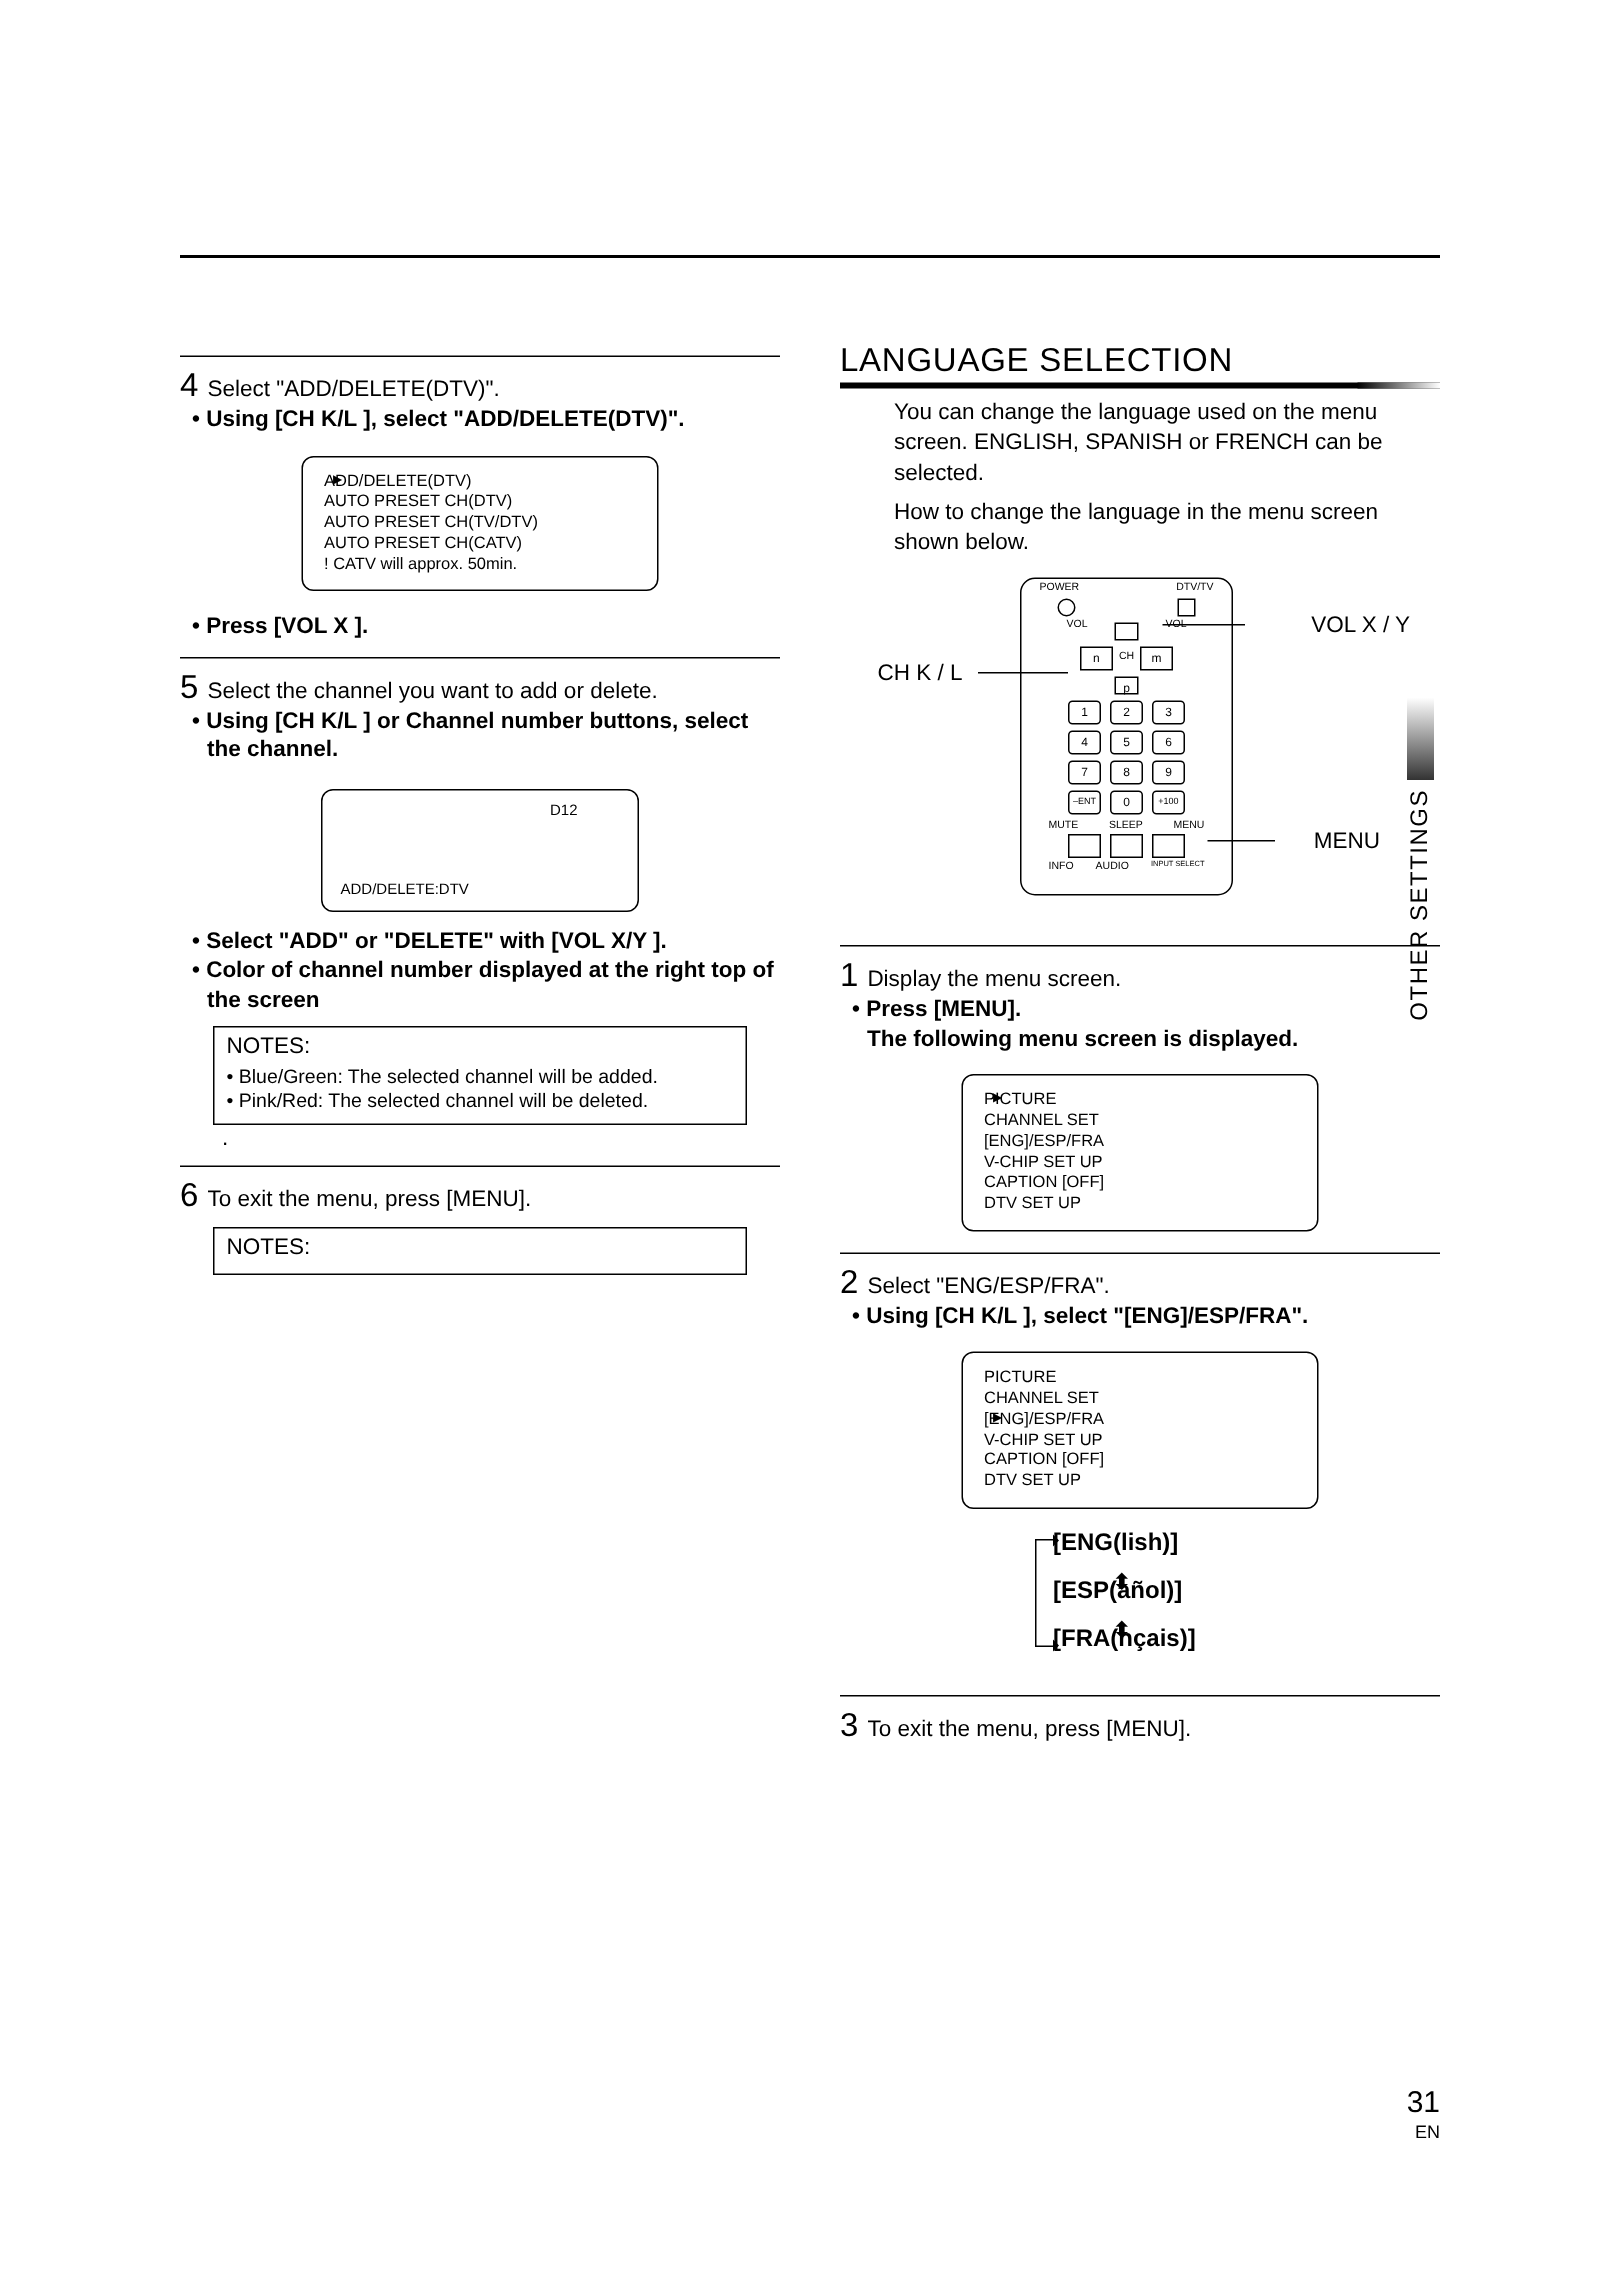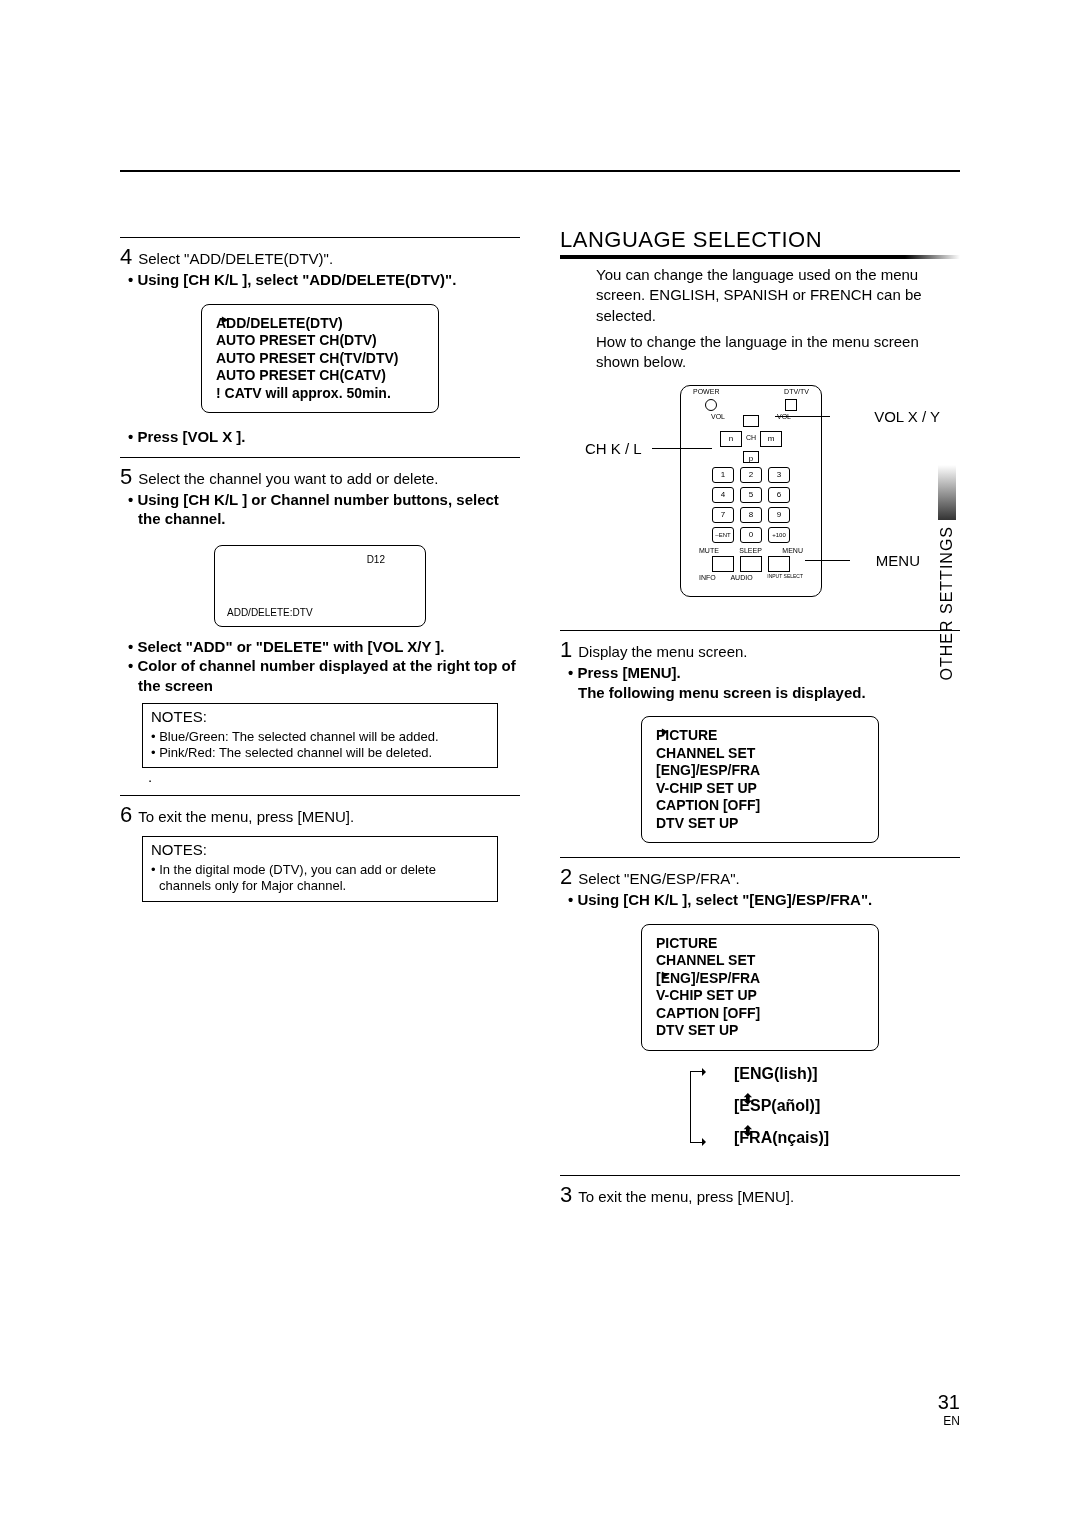--- a/index.html
+++ b/index.html
@@ -65,25 +65,24 @@
   .notes-sub {
     text-indent: -8px;
     padding-left: 8px;
   }
   .screen-box {
     border: 1px solid #000;
     border-radius: 8px;
     width: 210px;
     margin: 14px auto;
     padding: 10px 12px 10px 14px;
-    font-size: 14px;
+    font-size: 11px;
     line-height: 1.25;
     font-family: Arial, sans-serif;
     position: relative;
-    font-weight: bold;
   }
   .screen-line::before {
     content: "▶";
     font-size: 8px;
     position: absolute;
     left: 6px;
   }
   .d12-box {
     border: 1px solid #000;
     border-radius: 8px;
@@ -180,21 +179,21 @@
   
   .lang-cycle {
     width: 140px;
     margin: 14px auto;
     position: relative;
   }
   .lang-entry {
     font-weight: bold;
     font-size: 16px;
     text-align: left;
-    padding-left: 44px;
+    padding-left: 12px;
     height: 32px;
     position: relative;
   }
   .lang-entry::after {
     content: "⬍";
     position: absolute;
     left: 52px;
     bottom: -10px;
     font-size: 14px;
   }
@@ -285,21 +284,20 @@
 
       <div class="dot-row">.</div>
 
       <div class="step-rule"></div>
       <div class="step">
         <span class="step-num">6</span>
         <span class="step-text">To exit the menu, press [MENU].</span>
       </div>
       <div class="notes-box">
         <div class="notes-head">NOTES:</div>
-        <div class="notes-sub">• In the digital mode (DTV), you can add or delete channels only for Major channel.</div>
       </div>
     </div>
 
     <div class="col">
       <div class="section-title">LANGUAGE SELECTION</div>
       <div class="para">You can change the language used on the menu screen. ENGLISH, SPANISH or FRENCH can be selected.</div>
       <div class="para">How to change the language in the menu screen shown below.</div>
 
       <div class="remote-wrap">
         <div class="remote">

